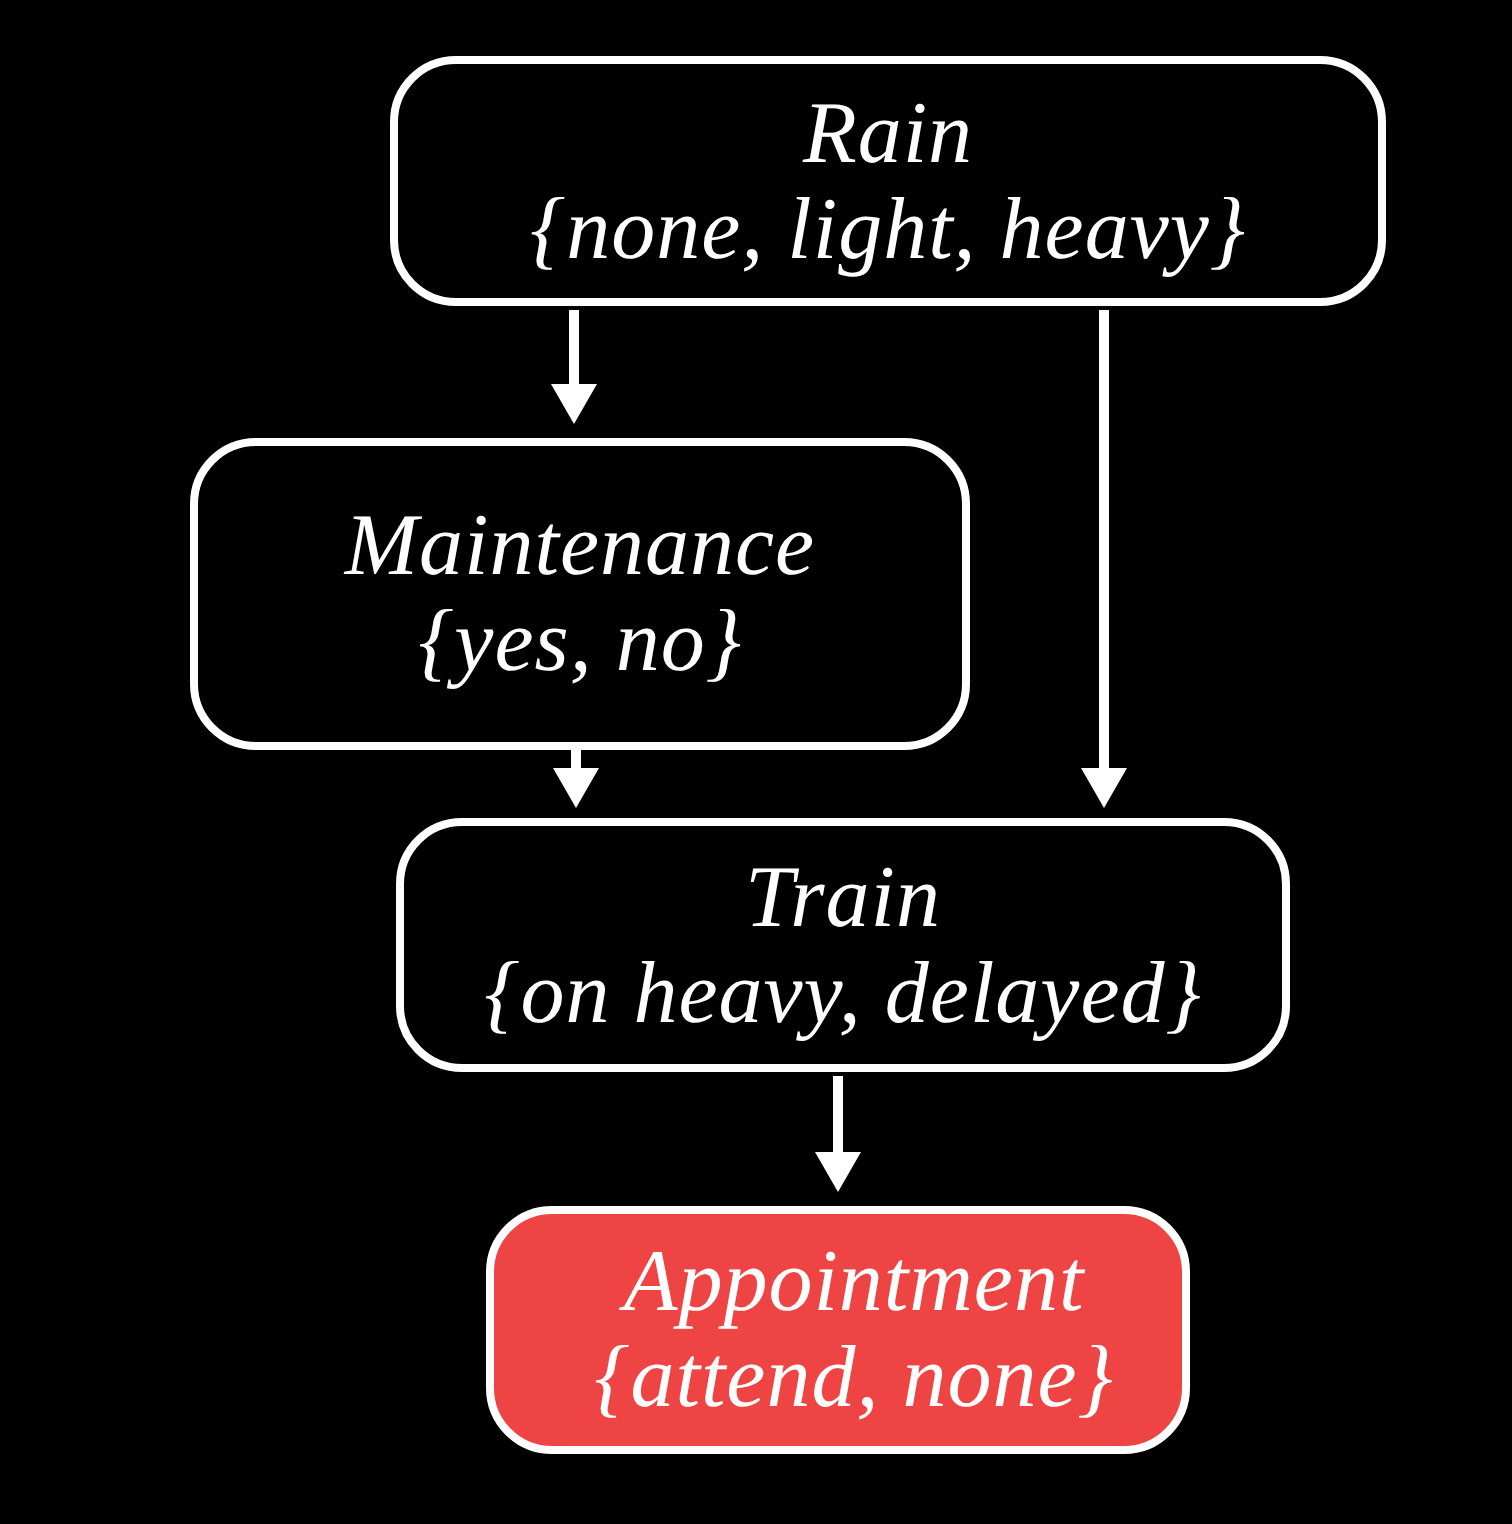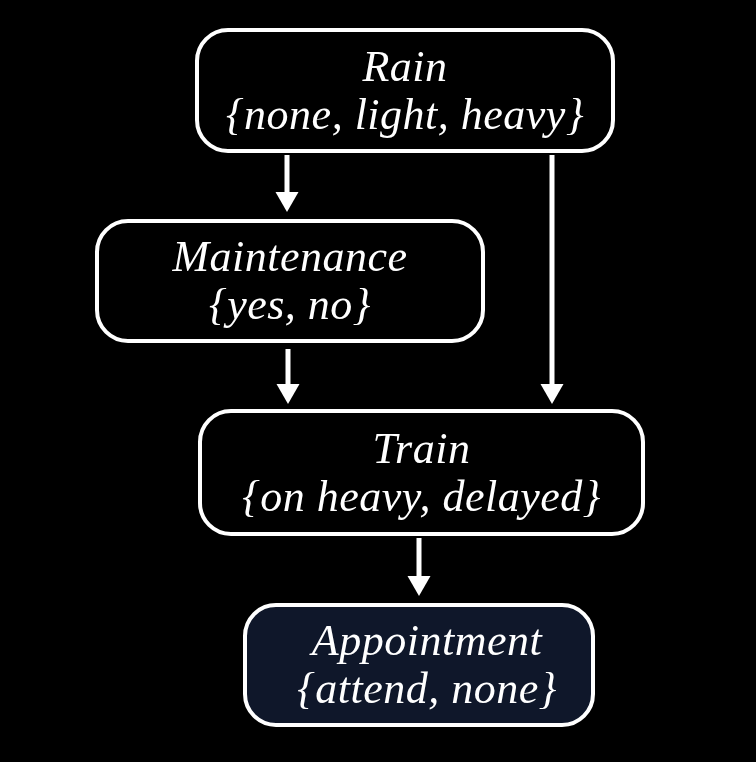--- a/index.html
+++ b/index.html
@@ -50,29 +50,29 @@
       <line x1="287" y1="155" x2="287" y2="194" stroke="#ffffff" stroke-width="5"></line>
       <polygon points="287,212 275.5,192 298.5,192" fill="#ffffff"></polygon>
       <line x1="552" y1="155" x2="552" y2="386" stroke="#ffffff" stroke-width="5"></line>
       <polygon points="552,404 540.5,384 563.5,384" fill="#ffffff"></polygon>
       <line x1="288" y1="349" x2="288" y2="386" stroke="#ffffff" stroke-width="5"></line>
       <polygon points="288,404 276.5,384 299.5,384" fill="#ffffff"></polygon>
       <line x1="419" y1="538" x2="419" y2="578" stroke="#ffffff" stroke-width="5"></line>
       <polygon points="419,596 407.5,576 430.5,576" fill="#ffffff"></polygon>
     </svg>
 
-<div class="node" style="left: 195px; top: 28px; width: 420px; height: 125px; border-color: rgb(255, 255, 255); background: rgb(0, 0, 0); color: rgb(255, 255, 255);">
+<div class="node" style="left: 195px; top: 28px; width: 498px; height: 125px; border-color: rgb(255, 255, 255); background: rgb(0, 0, 0); color: rgb(255, 255, 255);">
       <div class="node-label">Rain</div>
       <div class="node-domain">{none, light, heavy}</div>
     </div>
-    <div class="node" style="left: 95px; top: 219px; width: 390px; height: 124px; border-color: rgb(255, 255, 255); background: rgb(0, 0, 0); color: rgb(255, 255, 255);">
+    <div class="node" style="left: 95px; top: 219px; width: 390px; height: 156px; border-color: rgb(255, 255, 255); background: rgb(0, 0, 0); color: rgb(255, 255, 255);">
       <div class="node-label">Maintenance</div>
       <div class="node-domain">{yes, no}</div>
     </div>
     <div class="node" style="left: 198px; top: 409px; width: 447px; height: 127px; border-color: rgb(255, 255, 255); background: rgb(0, 0, 0); color: rgb(255, 255, 255);">
       <div class="node-label">Train</div>
       <div class="node-domain">{on heavy, delayed}</div>
     </div>
-    <div class="node" style="left: 243px; top: 603px; width: 352px; height: 124px; border-color: rgb(255, 255, 255); background: #0f172a; color: rgb(255, 255, 255); padding-left: 16px;">
+    <div class="node" style="left: 243px; top: 603px; width: 352px; height: 124px; border-color: rgb(255, 255, 255); background: #ef4444; color: rgb(255, 255, 255); padding-left: 16px;">
       <div class="node-label">Appointment</div>
       <div class="node-domain">{attend, none}</div>
     </div>
   </div>
 
 </body></html>

